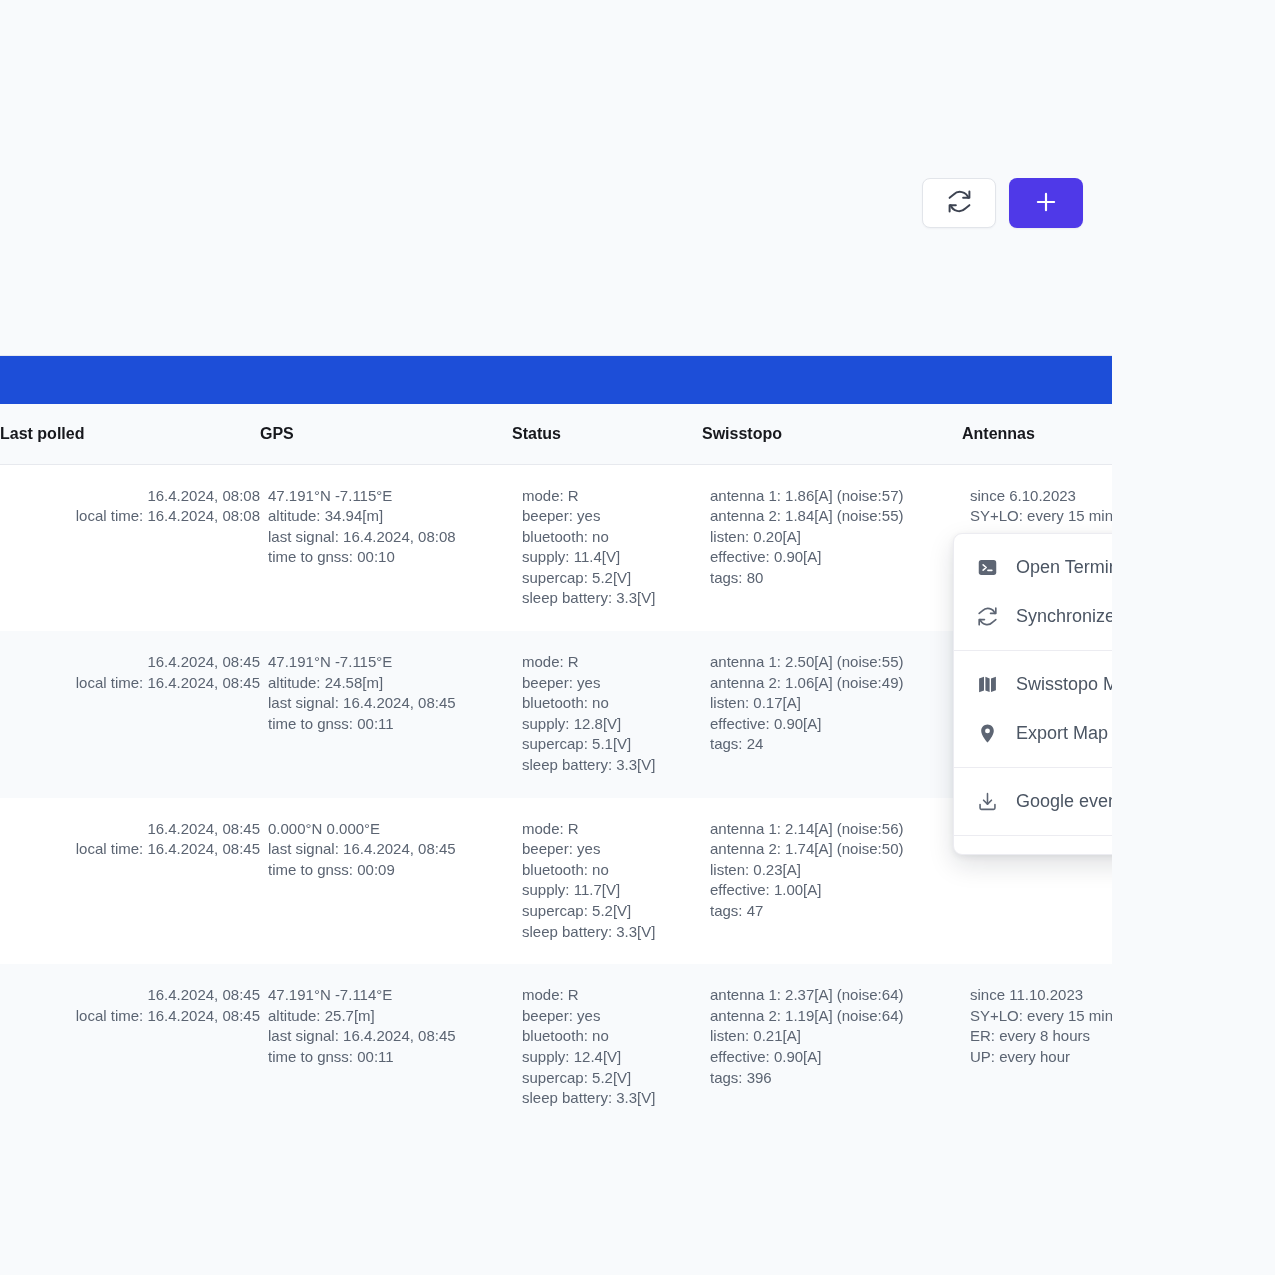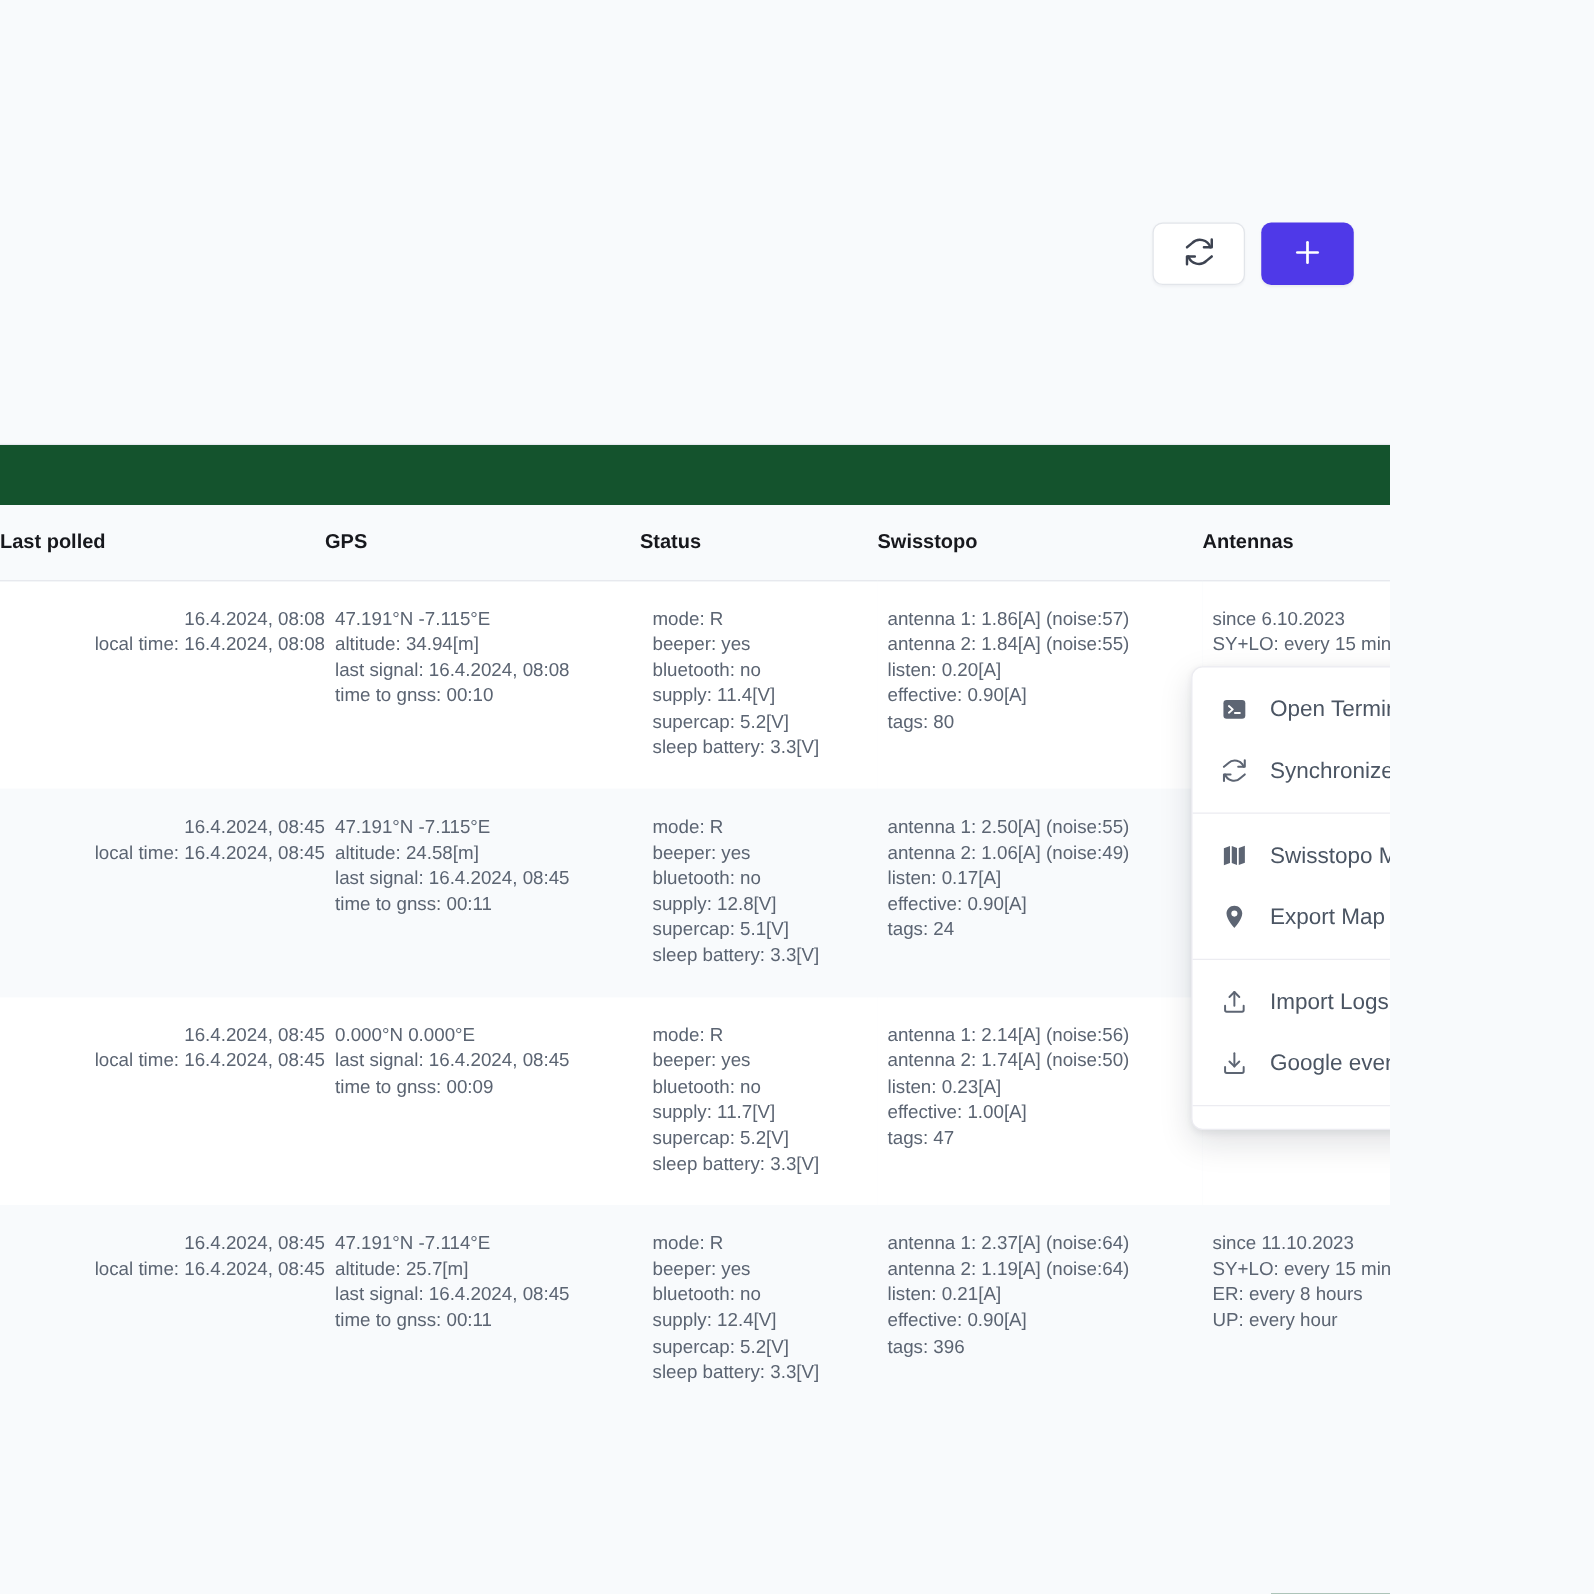--- a/index.html
+++ b/index.html
@@ -9,21 +9,21 @@
     height: 1275px;
     background: #f8fafc;
     font-family: "Liberation Sans", sans-serif;
     -webkit-font-smoothing: antialiased;
   }
 
   .app {
     position: relative;
     width: 1112px;
     height: 1275px;
-    background: #14532d;
+    background: #1d4ed8;
     overflow: hidden;
     text-decoration: underline;
   }
 
   
   .toolbar {
     position: absolute;
     top: 0; left: 0; right: 0;
     height: 356px;
     border-bottom: 1px solid #e7e9ee;
@@ -338,30 +338,20 @@
         <svg width="21" height="21" viewBox="0 0 24 24" fill="#5d6573">
           <path d="M12 1.8c-4 0-7.2 3.2-7.2 7.2 0 5.4 7.2 13.2 7.2 13.2s7.2-7.8 7.2-13.2c0-4-3.2-7.2-7.2-7.2z"></path>
           <circle cx="12" cy="9" r="2.8" fill="#ffffff"></circle>
         </svg>
       </span>
       <span class="mi-label">Export Map</span>
     </div>
 
     <div class="menu-sep"></div>
 
-    <div class="menu-item">
-      <span class="mi-icon">
-        <svg width="21" height="21" viewBox="0 0 24 24" fill="none" stroke="#5d6573" stroke-width="1.8" stroke-linecap="round" stroke-linejoin="round">
-          <path d="M3.5 15.5v4a1.5 1.5 0 0 0 1.5 1.5h14a1.5 1.5 0 0 0 1.5-1.5v-4"></path>
-          <polyline points="7.5 7.5 12 3 16.5 7.5"></polyline>
-          <line x1="12" y1="3" x2="12" y2="15.5"></line>
-        </svg>
-      </span>
-      <span class="mi-label">Import Logs</span>
-    </div>
 
     <div class="menu-item">
       <span class="mi-icon">
         <svg width="21" height="21" viewBox="0 0 24 24" fill="none" stroke="#5d6573" stroke-width="1.8" stroke-linecap="round" stroke-linejoin="round">
           <path d="M3.5 15.5v4a1.5 1.5 0 0 0 1.5 1.5h14a1.5 1.5 0 0 0 1.5-1.5v-4"></path>
           <polyline points="7.5 10.5 12 15 16.5 10.5"></polyline>
           <line x1="12" y1="3" x2="12" y2="15"></line>
         </svg>
       </span>
       <span class="mi-label">Google events</span>

